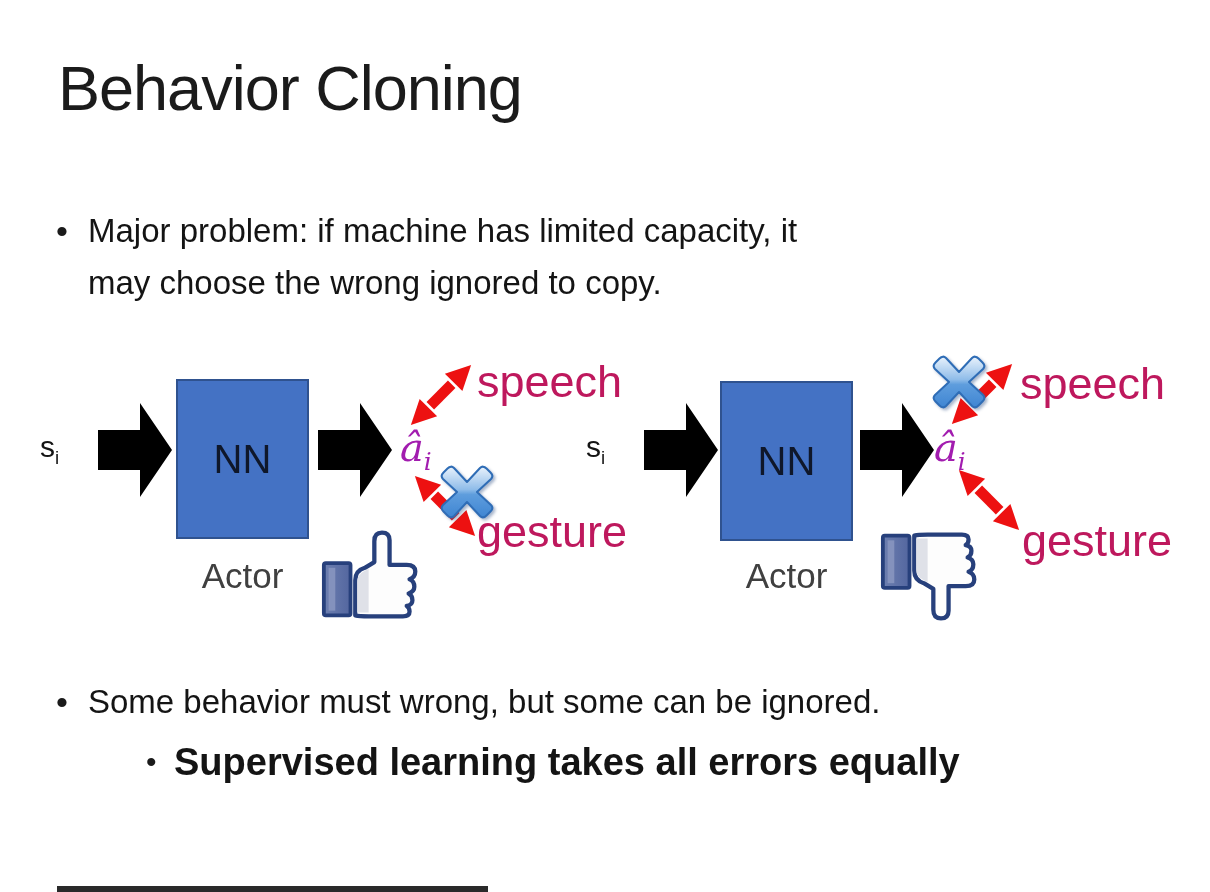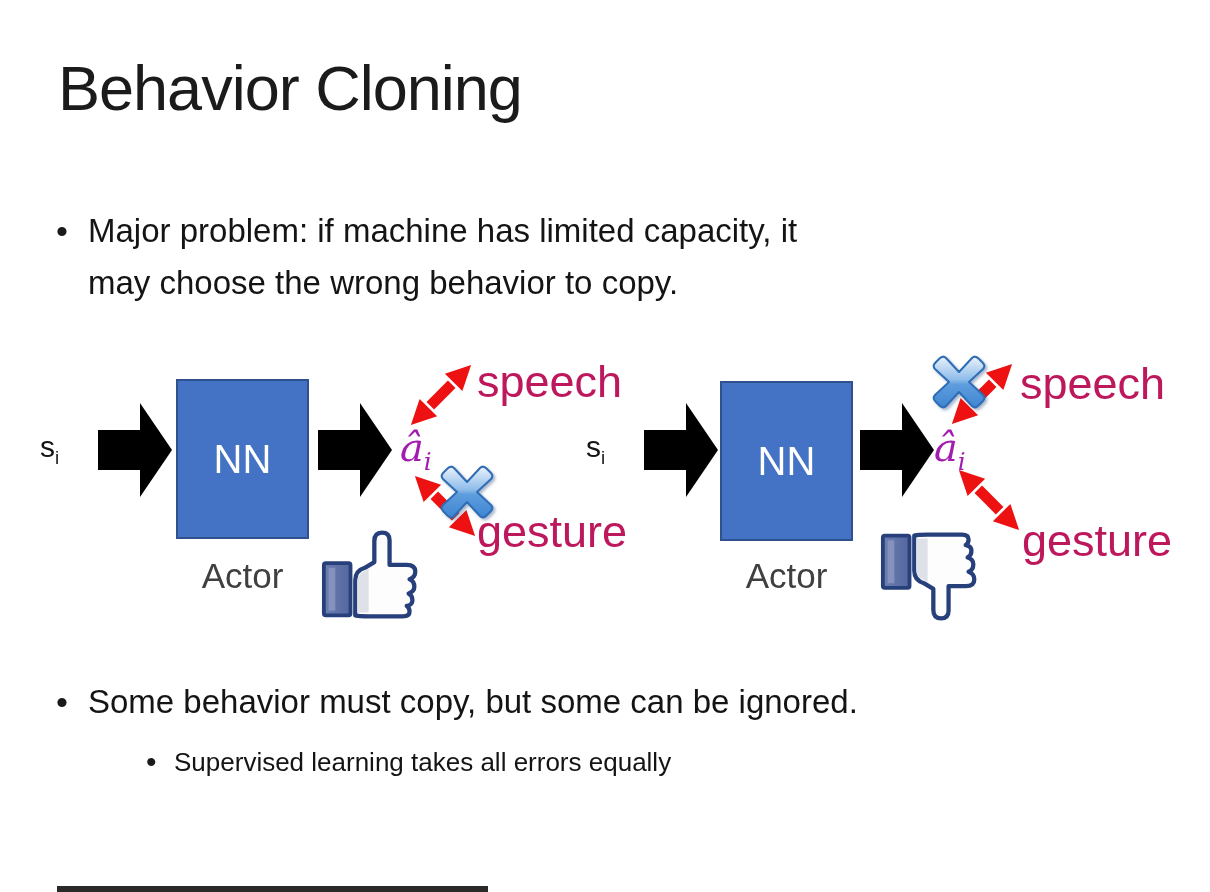--- a/index.html
+++ b/index.html
@@ -19,28 +19,28 @@
     color:#1b1b1b;
   }
   .bullet-row{display:flex;align-items:flex-start;}
   .bullet-marker{
     font-size:34px;line-height:52px;width:32px;flex:0 0 32px;
   }
   .bullet-text{
     font-size:33px;line-height:52px;color:#141414;
   }
   .sub .bullet-marker{font-size:30px;line-height:50px;width:28px;flex:0 0 28px;}
-  .sub .bullet-text{font-size:26px;line-height:50px;}
+  .sub .bullet-text{font-size:38px;line-height:50px;font-weight:bold;}
   .nn-box{
     width:133px;height:160px;
     background:#4472C4;
     border:2px solid #2F528F;
     box-sizing:border-box;
     display:flex;align-items:center;justify-content:center;
-    color:#ffffff;font-size:40px;
+    color:#0f172a;font-size:40px;
   }
   .actor-label{
     width:137px;text-align:center;
     font-size:35px;color:#404040;
   }
   .io-label{font-size:30px;color:#141414;}
   .io-label sub, .ahat sub{font-size:62%;line-height:0;}
   .ahat{
     font-family:"DejaVu Serif", serif;
     font-style:italic;
@@ -75,21 +75,21 @@
         <stop offset="1" stop-color="#53669f"></stop>
       </linearGradient>
     </defs>
   </svg>
 
   <div class="abs title">Behavior Cloning</div>
 
   <div class="abs bullet-row" style="left:56px;top:205px;width:1100px;">
     <span class="bullet-marker">•</span>
     <span class="bullet-text"><span>Major problem: if machine has limited capacity, it</span><br>
-    <span>may choose the wrong behavior to copy.</span></span>
+    <span>may choose the wrong ignored to copy.</span></span>
   </div>
 
   <div class="abs io-label" style="left:40px;top:430px;">
     <span>s</span><sub>i</sub>
   </div>
 
   <svg class="abs blockarrow" style="left:98px;top:400px;" width="74" height="100" viewBox="0 0 74 100">
     <polygon points="0,30 42,30 42,3 74,50 42,97 42,70 0,70" fill="#000000"></polygon>
   </svg>
 
@@ -172,21 +172,21 @@
 
   <svg class="abs thumb down" style="left:880px;top:531px;" width="100" height="92" viewBox="0 0 105 95">
     <path d="M36,91 L36,54 Q36,44 46,41 L56,35 L56,13 Q56,4 64,4 Q72,4 72,12 L72,38 L90,38 Q99,38 99,45 Q99,51 93,53 Q98,55 98,61 Q98,66 92,68 Q96,70 96,75 Q96,80 90,81 Q93,83 93,87 Q93,92 86,92 L50,92 Q40,92 36,91 Z" fill="#fdfdfd" stroke="#27407C" stroke-width="4.5" stroke-linejoin="round"></path>
     <path d="M38,88 L38,56 Q38,48 46,44 L50,42 L50,88 Z" fill="#dfe1e8"></path>
     <rect x="3" y="36" width="28" height="55" rx="2" fill="url(#cuffgrad)" stroke="#27407C" stroke-width="4"></rect>
     <rect x="8" y="41" width="7" height="45" fill="#8492bd"></rect>
   </svg>
 
   <div class="abs bullet-row" style="left:56px;top:676px;width:1120px;">
     <span class="bullet-marker">•</span>
-    <span class="bullet-text">Some behavior must copy, but some can be ignored.</span>
+    <span class="bullet-text">Some behavior must wrong, but some can be ignored.</span>
   </div>
 
   <div class="abs bullet-row sub" style="left:146px;top:737px;width:1000px;">
     <span class="bullet-marker">•</span>
     <span class="bullet-text">Supervised learning takes all errors equally</span>
   </div>
 
   <div class="abs clipped-bar"></div>
 
 </div>

